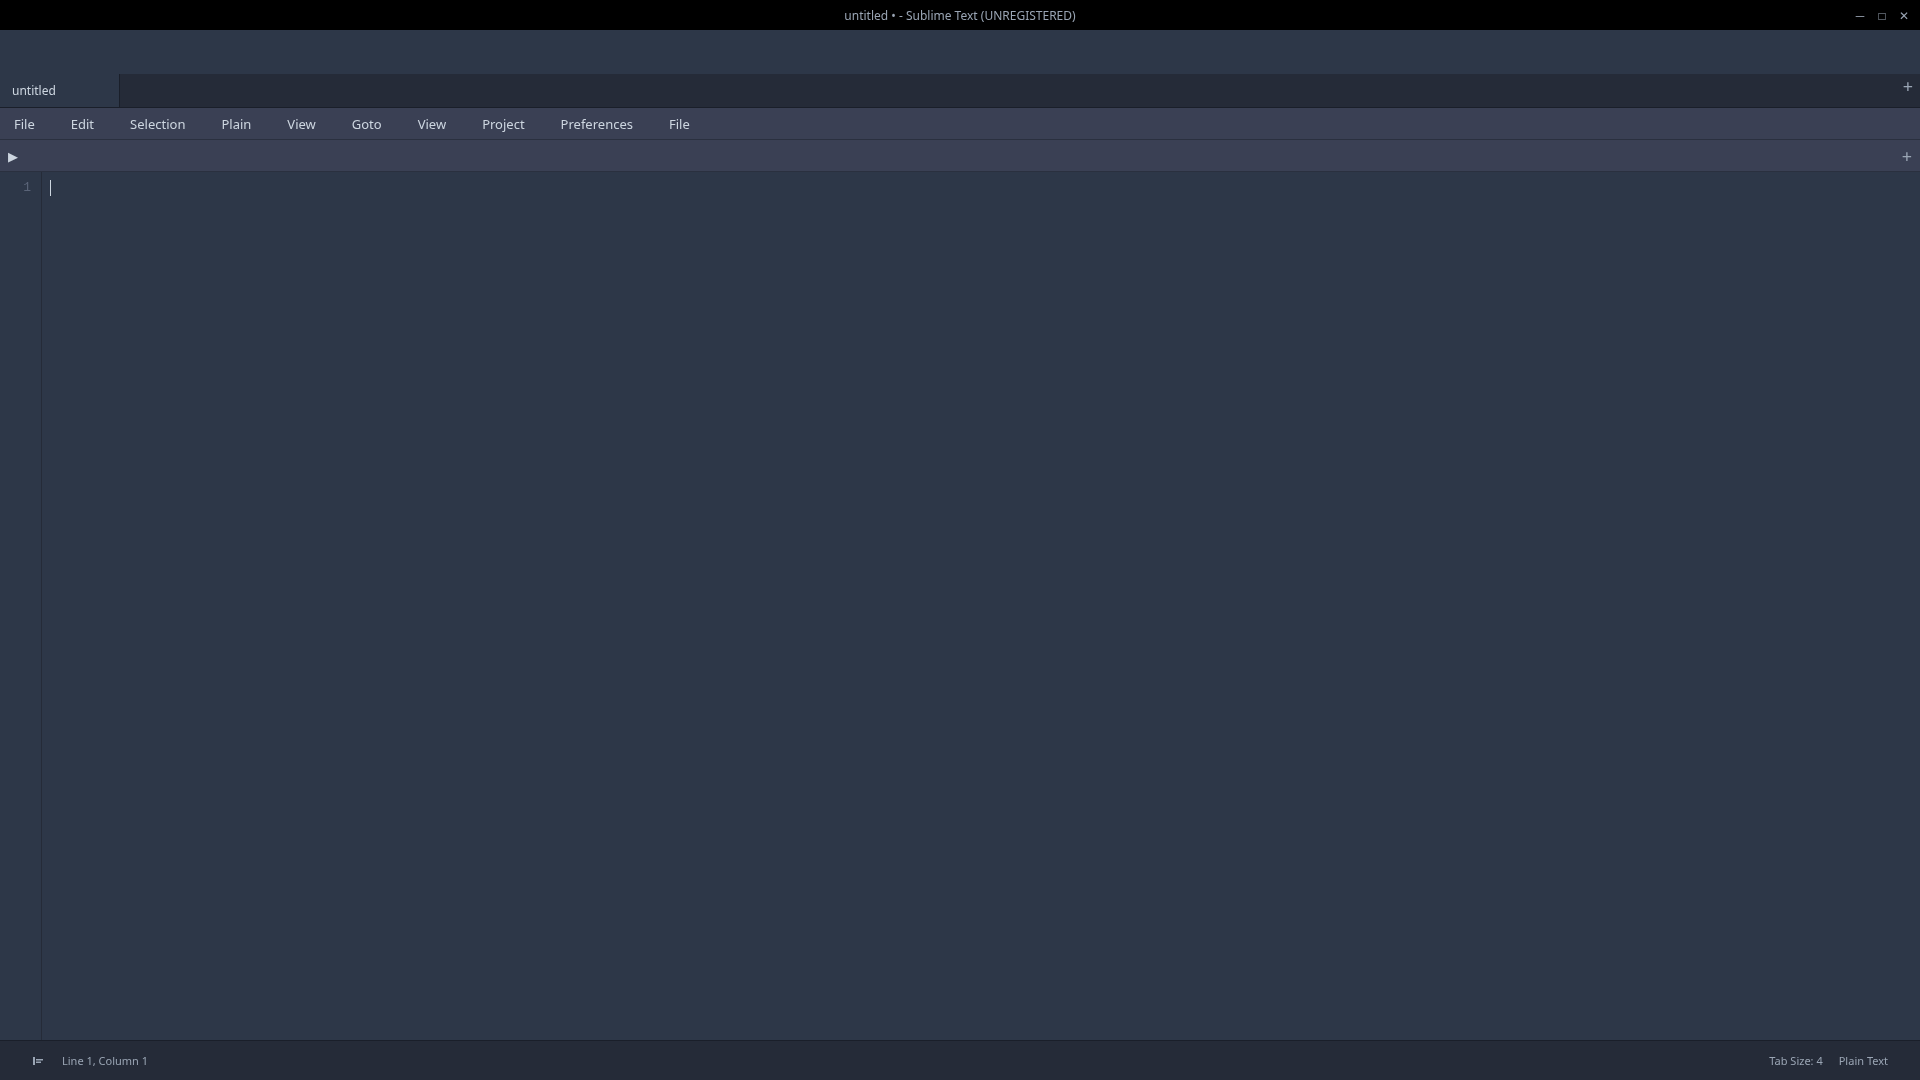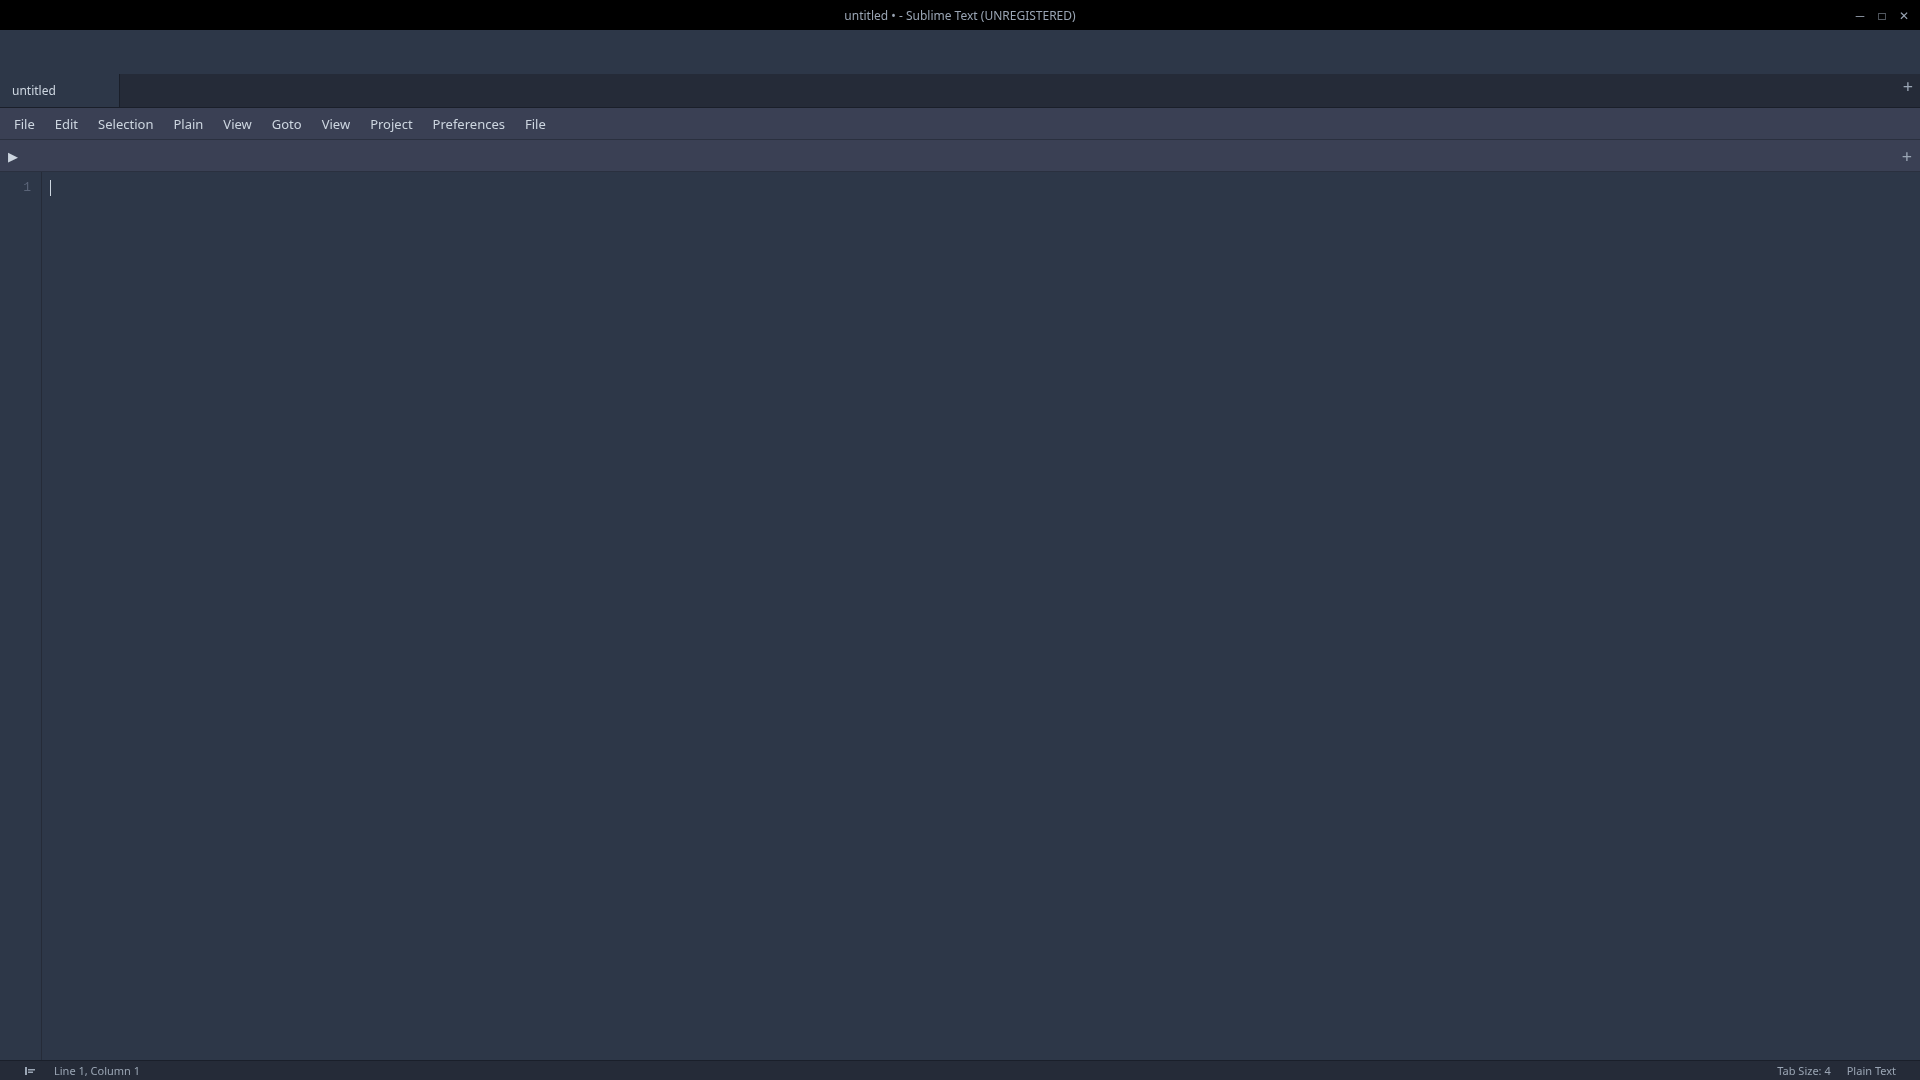--- a/index.html
+++ b/index.html
@@ -89,21 +89,21 @@
       flex: 1;
     }
 
     
     #menu-bar {
       background-color: #3a4054;
       height: 32px;
       display: flex;
       align-items: center;
       padding: 0 4px;
-      gap: 0;
+      gap: 16px;
       border-bottom: 1px solid #2a303f;
     }
 
     .menu-item {
       padding: 4px 10px;
       color: #cdd6e0;
       font-size: 13px;
       cursor: pointer;
       border-radius: 3px;
     }
@@ -191,24 +191,24 @@
     }
 
     @keyframes blink {
       0%, 100% { opacity: 1; }
       50% { opacity: 0; }
     }
 
     
     #status-bar {
       background-color: #252b38;
-      height: 20px;
-      display: flex;
-      align-items: center;
-      padding: 0 16px;
+      height: 40px;
+      display: flex;
+      align-items: center;
+      padding: 0 24px;
       color: #9aa5b4;
       font-size: 11px;
       border-top: 1px solid #1a1f2a;
       gap: 0;
     }
 
     .status-item {
       padding: 0 8px;
       cursor: pointer;
       height: 100%;

